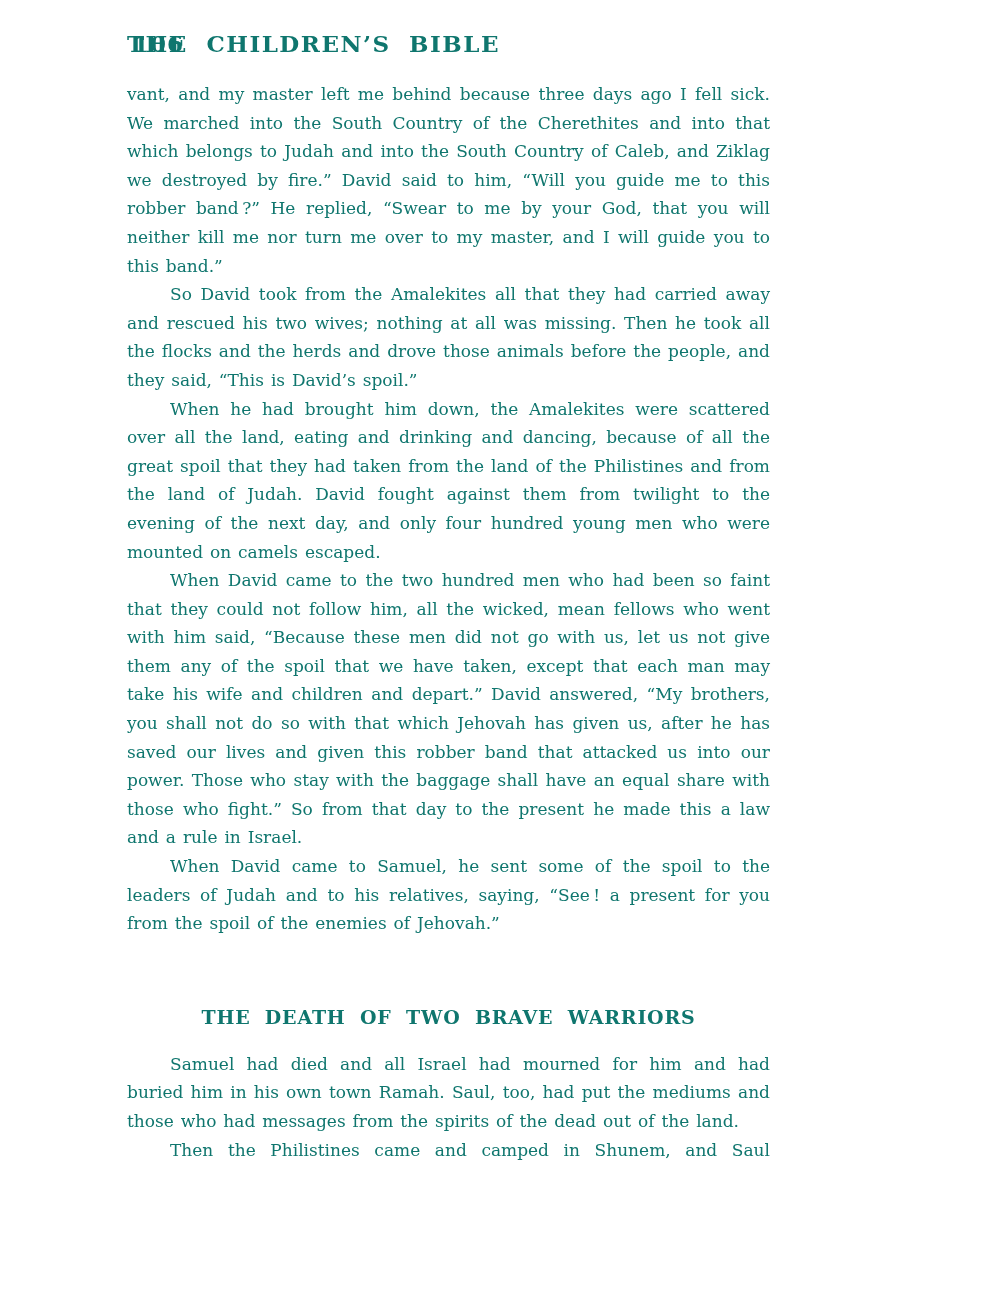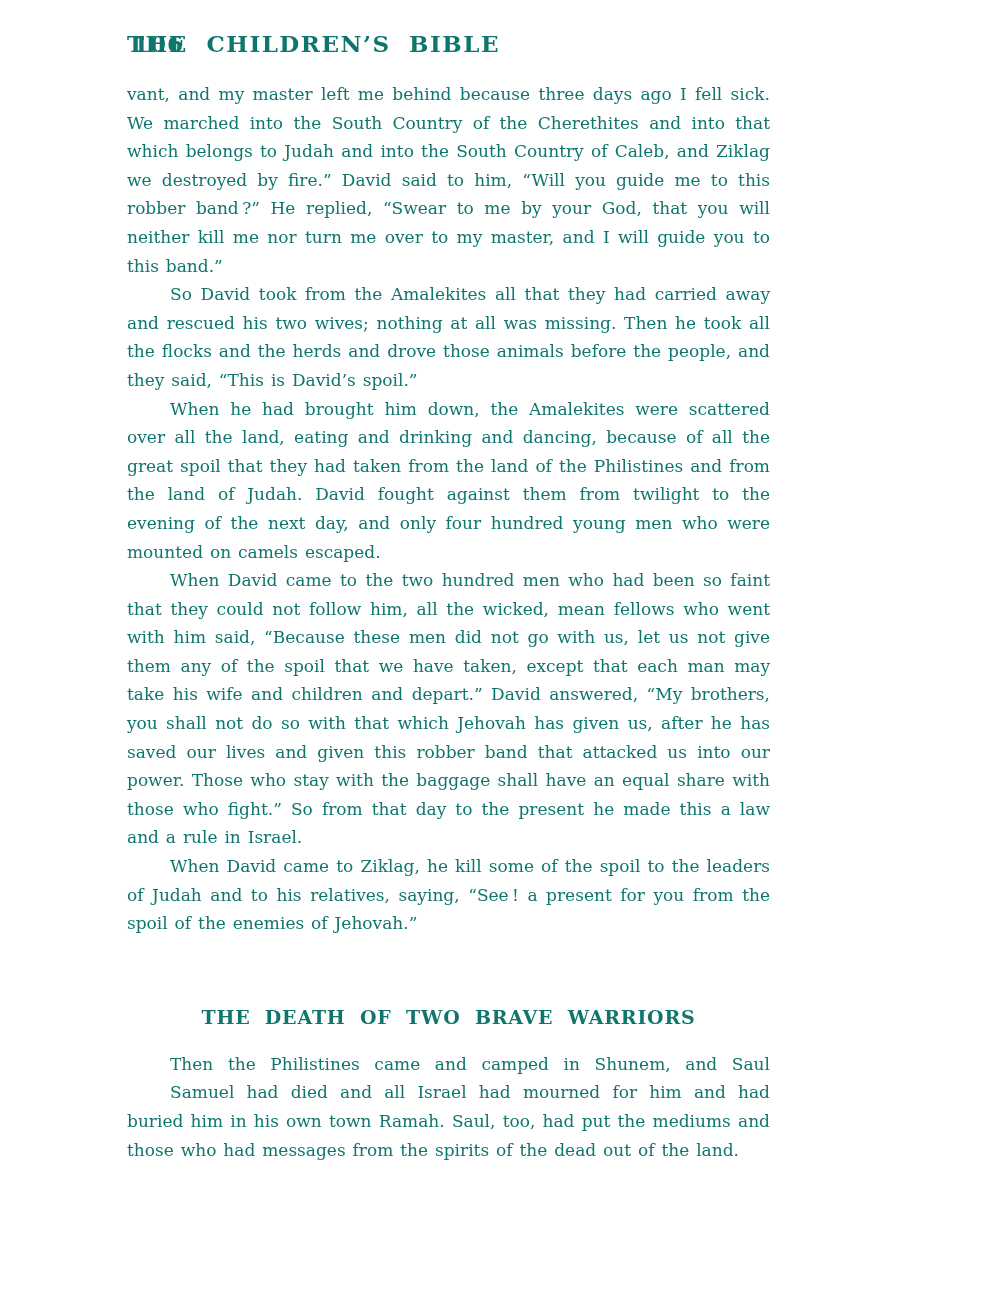--- a/index.html
+++ b/index.html
@@ -69,23 +69,23 @@
   <div class="running-head">
     <span class="page-number">106</span>
     <div class="running-title">THE CHILDREN’S BIBLE</div>
   </div>
 
   <div class="body-text">
     <p>vant, and my master left me behind because three days ago I fell sick.  We marched into the South Country of the Cherethites and into that which belongs to Judah and into the South Country of Caleb, and Ziklag we destroyed by fire.”  David said to him, “Will you guide me to this robber band ?”  He replied, “Swear to me by your God, that you will neither kill me nor turn me over to my master, and I will guide you to this band.”</p>
     <p class="indent">So David took from the Amalekites all that they had carried away and rescued his two wives; nothing at all was missing.  Then he took all the flocks and the herds and drove those animals before the people, and they said, “This is David’s spoil.”</p>
     <p class="indent">When he had brought him down, the Amalekites were scattered over all the land, eating and drinking and dancing, because of all the great spoil that they had taken from the land of the Philistines and from the land of Judah.  David fought against them from twilight to the evening of the next day, and only four hundred young men who were mounted on camels escaped.</p>
     <p class="indent">When David came to the two hundred men who had been so faint that they could not follow him, all the wicked, mean fellows who went with him said, “Because these men did not go with us, let us not give them any of the spoil that we have taken, except that each man may take his wife and children and depart.”  David answered, “My brothers, you shall not do so with that which Jehovah has given us, after he has saved our lives and given this robber band that attacked us into our power.  Those who stay with the baggage shall have an equal share with those who fight.”  So from that day to the present he made this a law and a rule in Israel.</p>
-    <p class="indent">When David came to Ziklag, he kill some of the spoil to the leaders of Judah and to his relatives, saying, “See ! a present for you from the spoil of the enemies of Jehovah.”</p>
+    <p class="indent">When David came to Samuel, he sent some of the spoil to the leaders of Judah and to his relatives, saying, “See ! a present for you from the spoil of the enemies of Jehovah.”</p>
   </div>
 
   <h2 class="section-heading">THE DEATH OF TWO BRAVE WARRIORS</h2>
 
   <div class="body-text">
+    <p class="indent">Samuel had died and all Israel had mourned for him and had buried him in his own town Ramah.   Saul, too, had put the mediums and those who had messages from the spirits of the dead out of the land.</p>
     <p class="indent justify-last">Then the Philistines came and camped in Shunem, and Saul</p>
-    <p class="indent">Samuel had died and all Israel had mourned for him and had buried him in his own town Ramah.   Saul, too, had put the mediums and those who had messages from the spirits of the dead out of the land.</p>
   </div>
 
 </div>
 
 </body></html>

